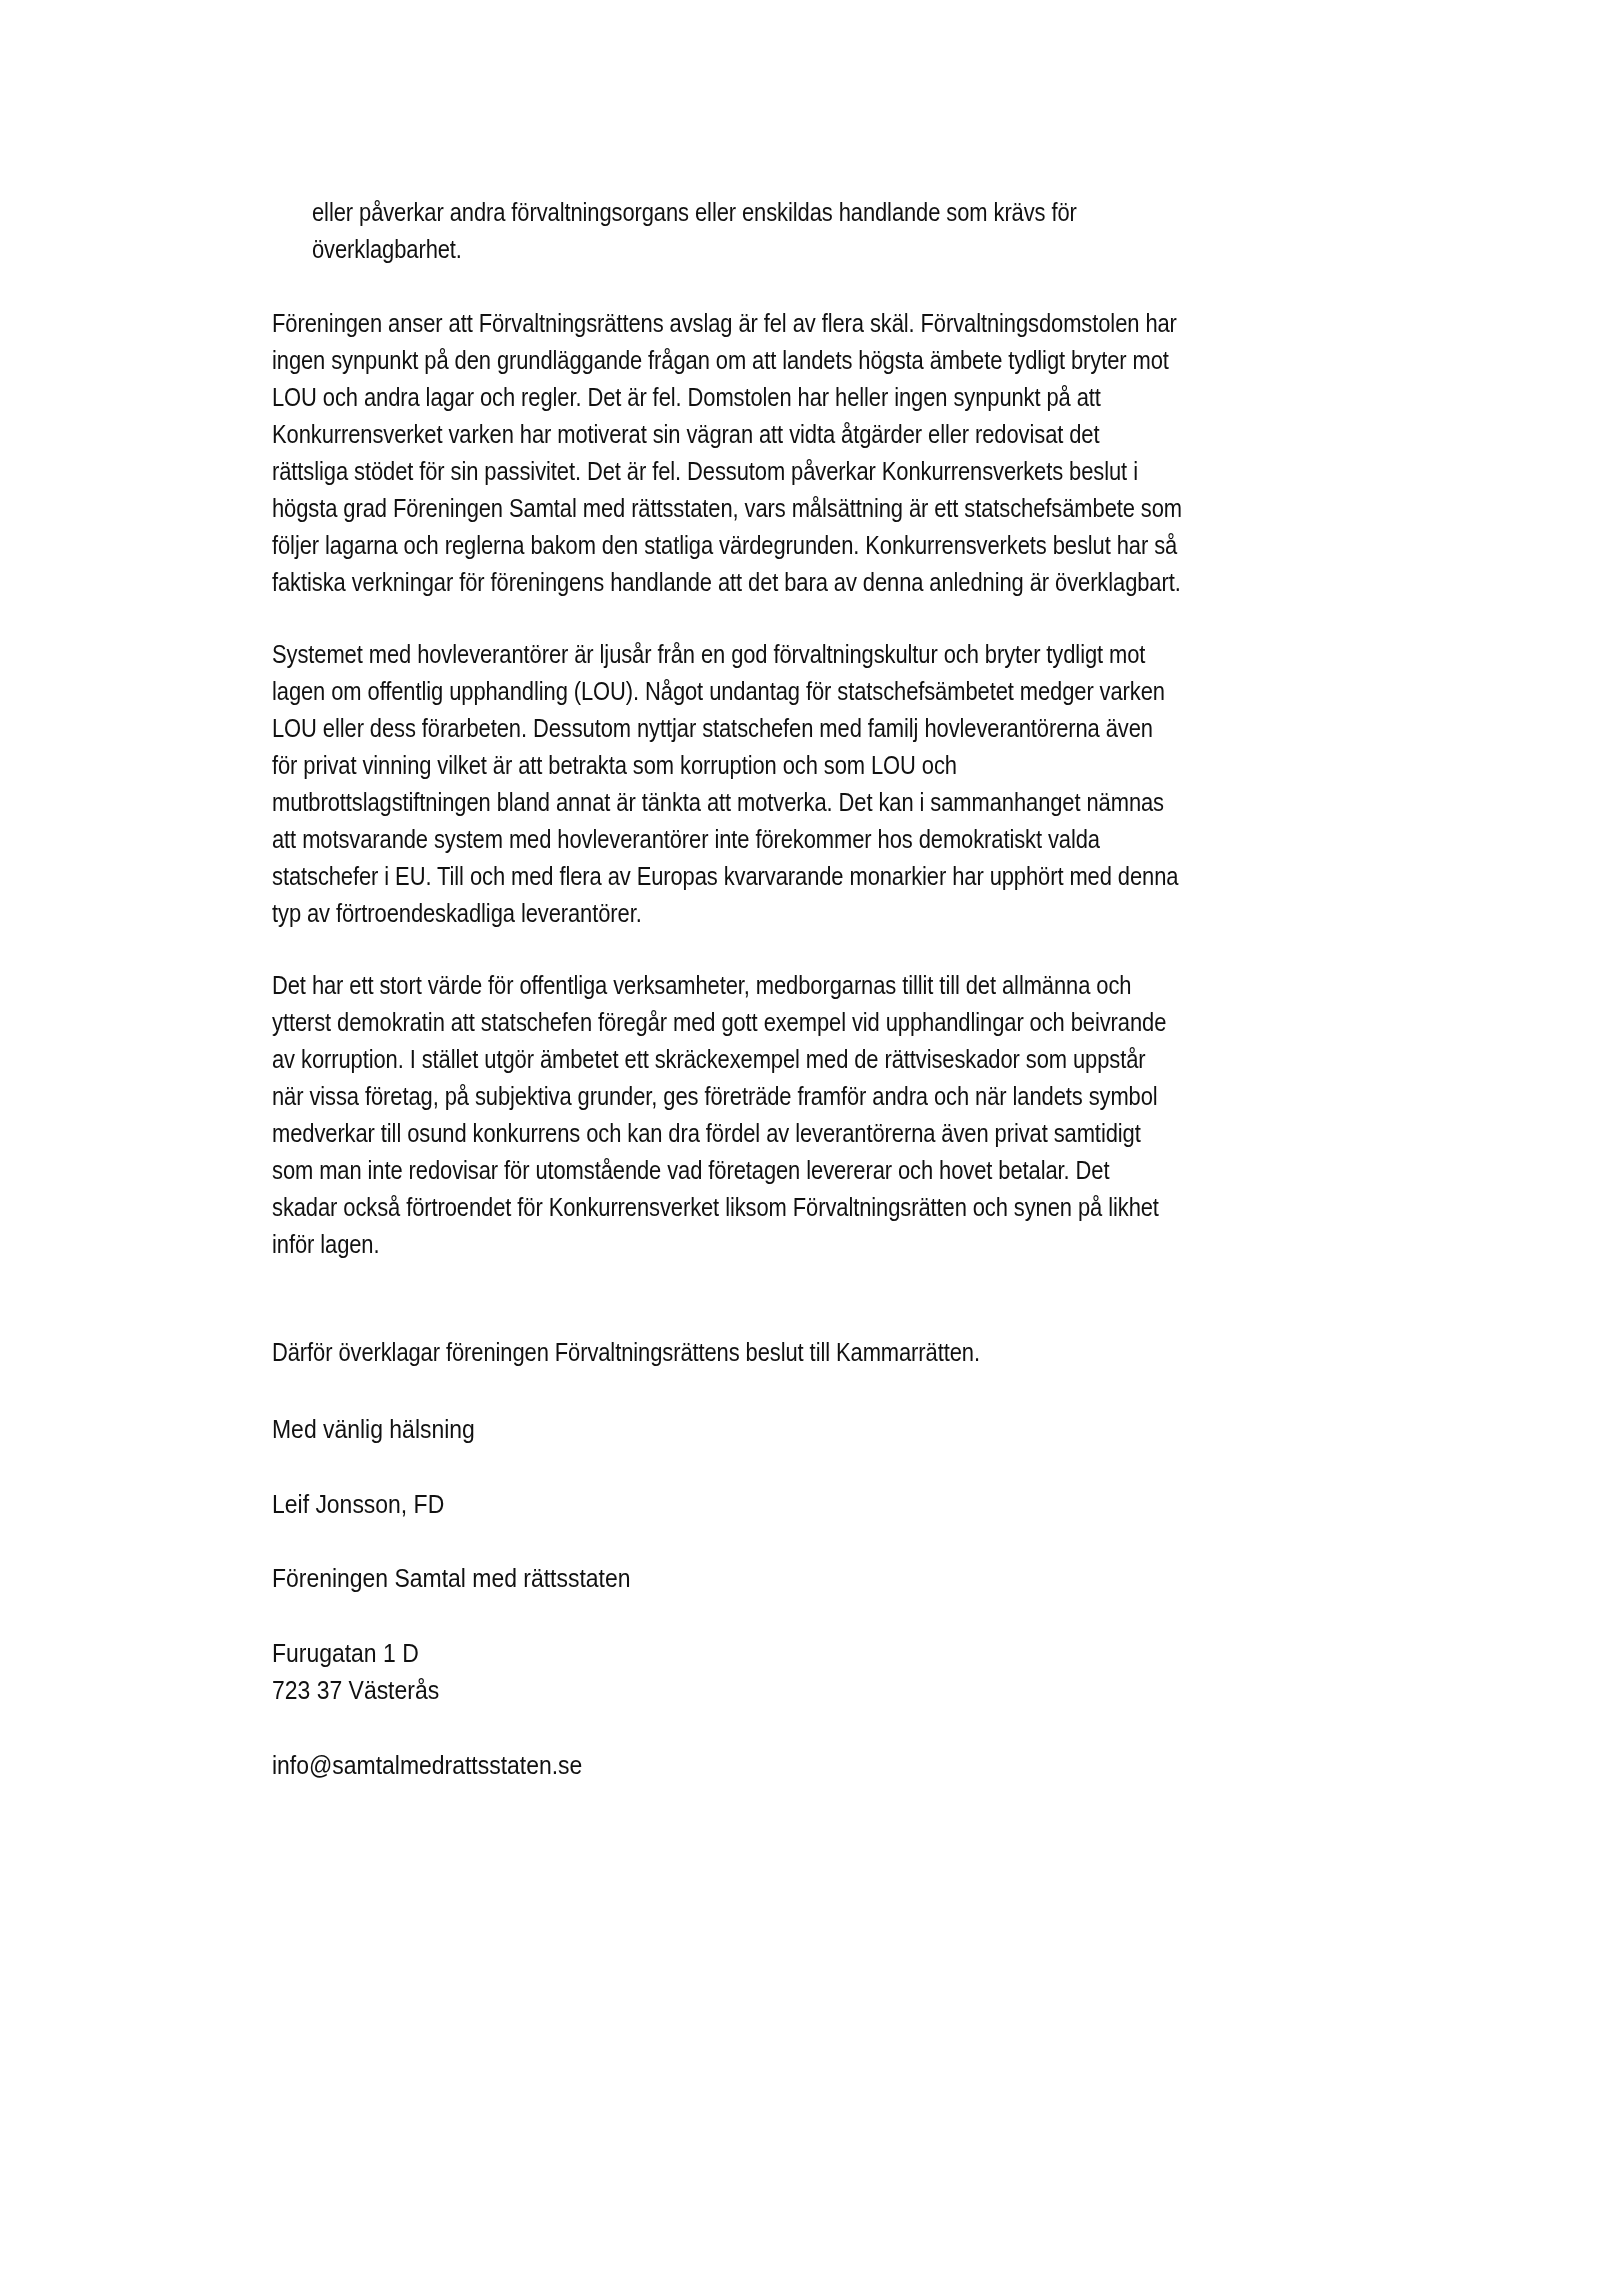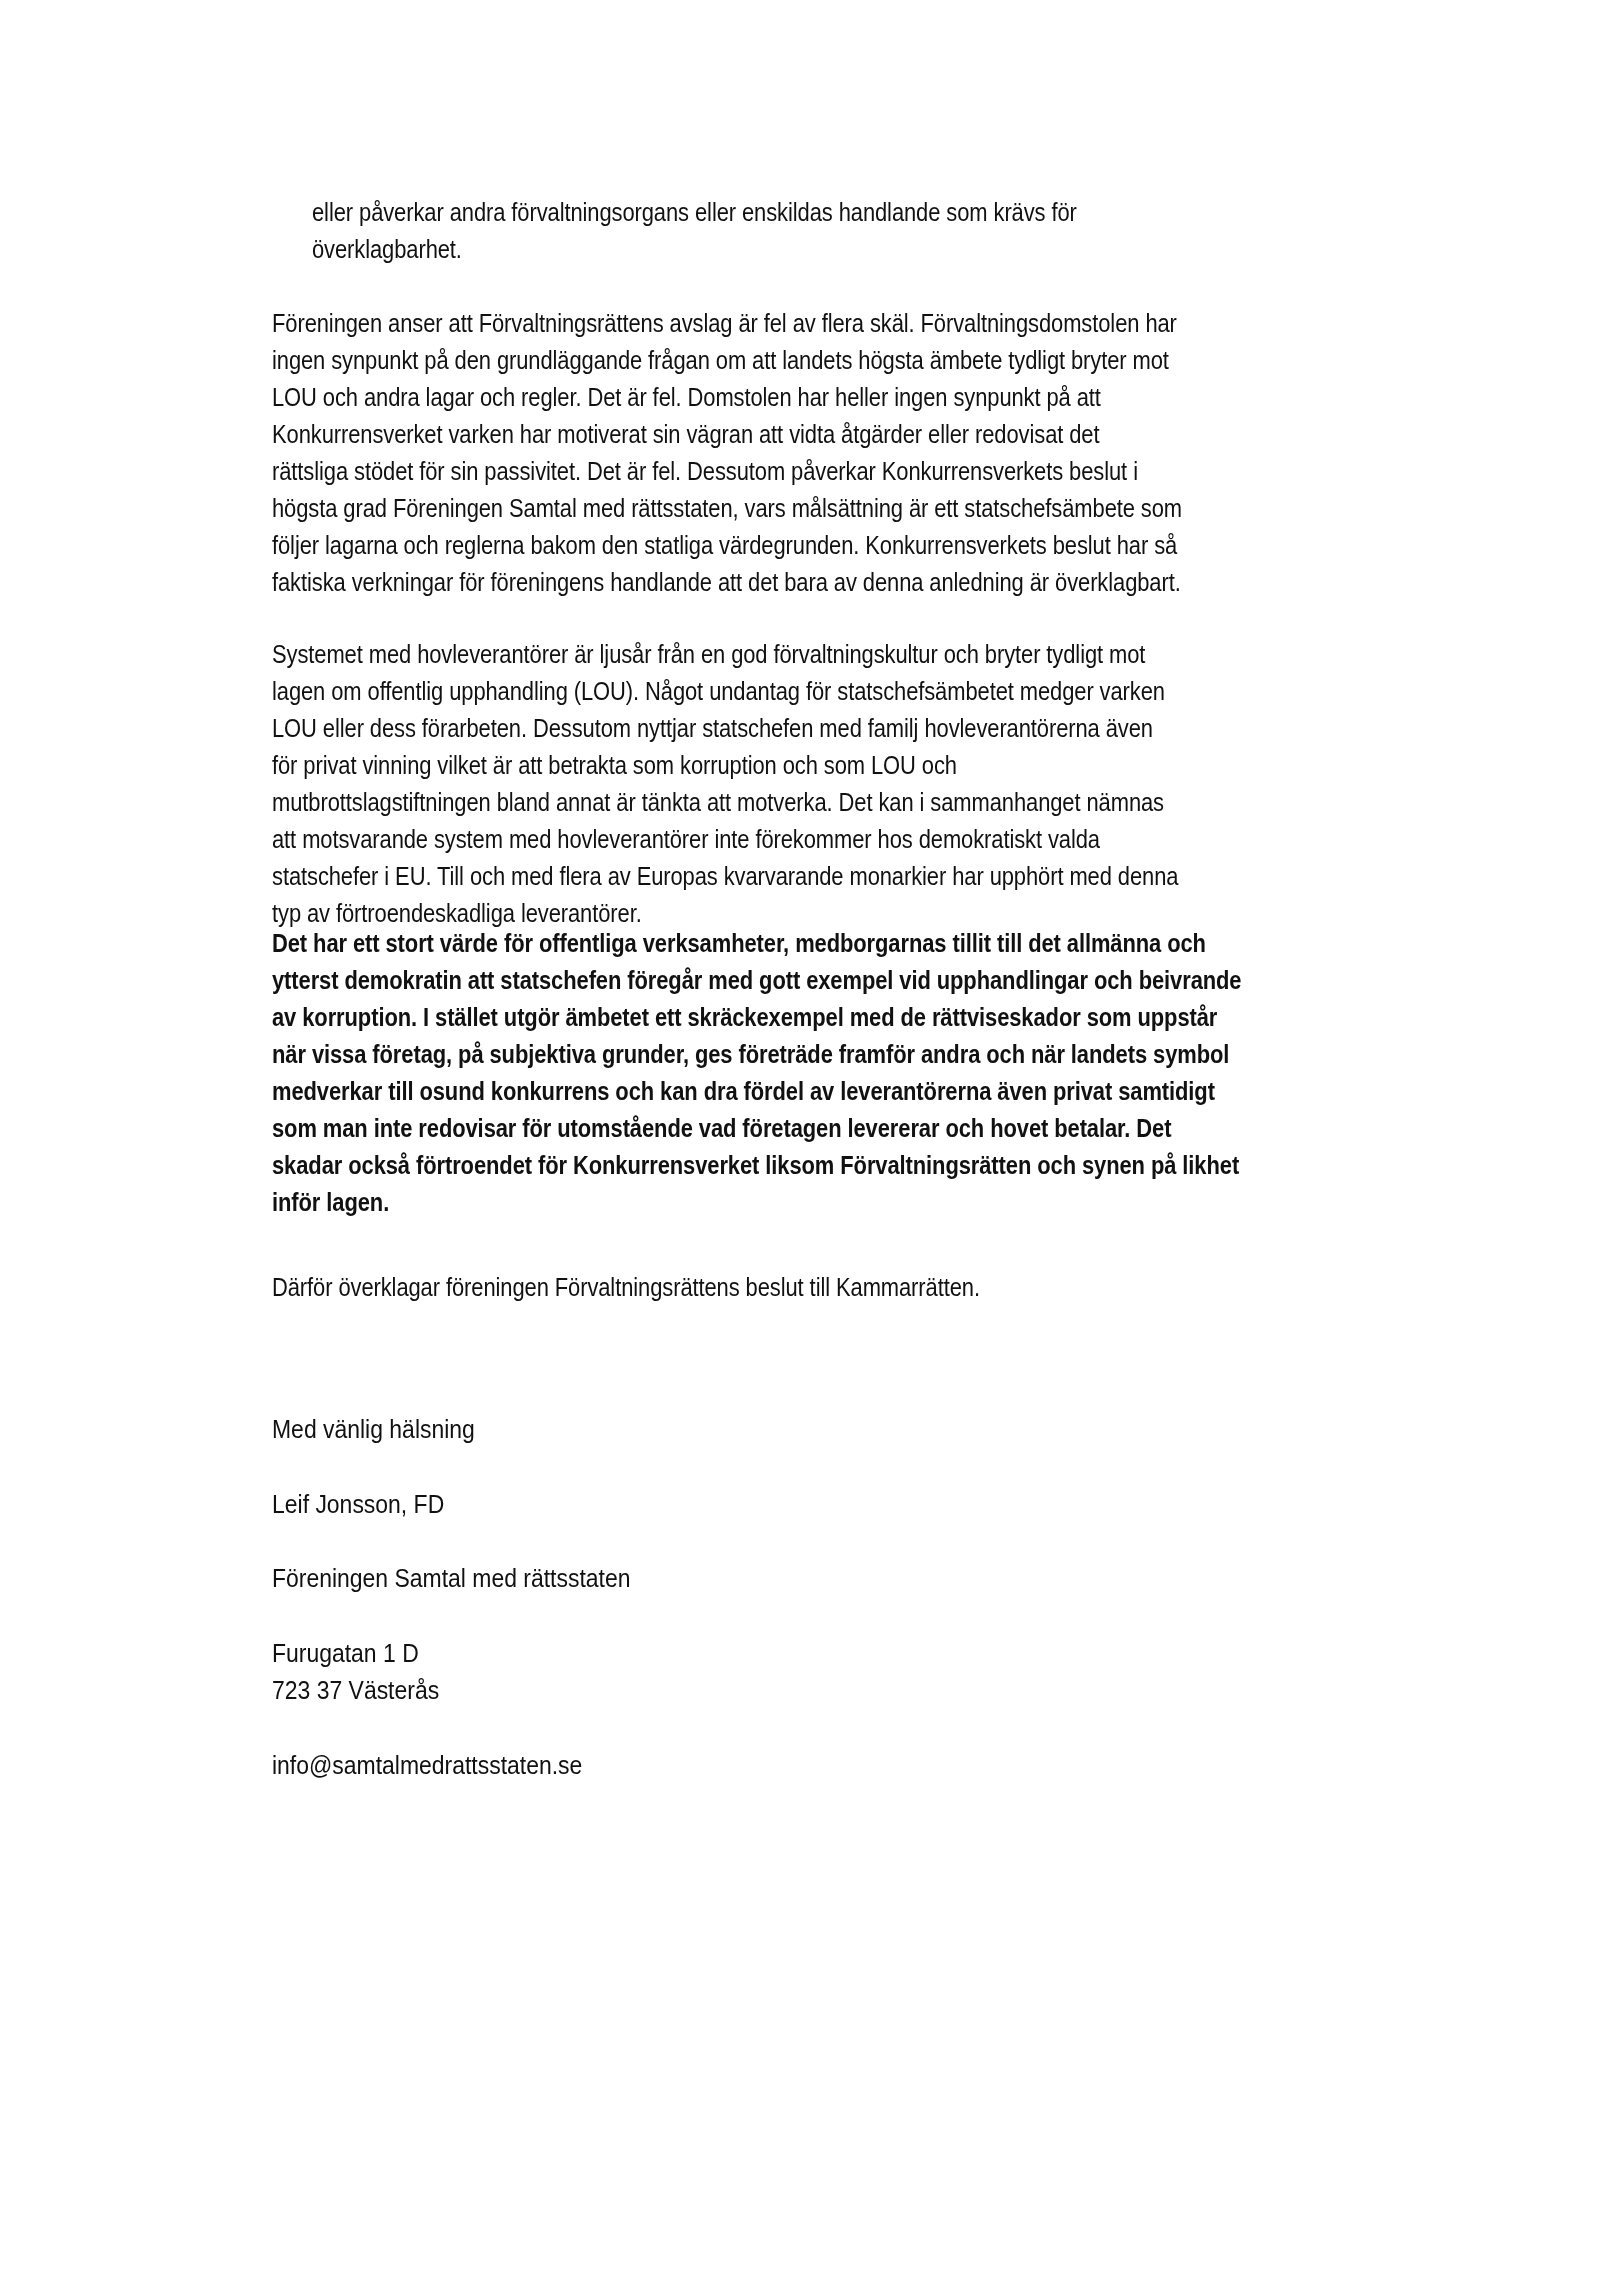--- a/index.html
+++ b/index.html
@@ -35,22 +35,22 @@
       line-height: 37px;
       height: 37px;
       transform: scaleX(0.86);
       transform-origin: left center;
       letter-spacing: -0.1px;
     }
     .indent { left: 312px; }
     #p0 { top: 194px; }
     #p1 { top: 305px; }
     #p2 { top: 636px; }
-    #p3 { top: 925px; font-weight: bold; }
-    #p4 { top: 1269px; }
+    #p3 { top: 967px; }
+    #p4 { top: 1334px; }
     .sig {
       position: absolute;
       left: 272px;
       white-space: nowrap;
       font-size: 25.5px;
       line-height: 37px;
       transform: scaleX(0.9);
       transform-origin: left center;
     }
     #sig-greeting { top: 1411px; }

